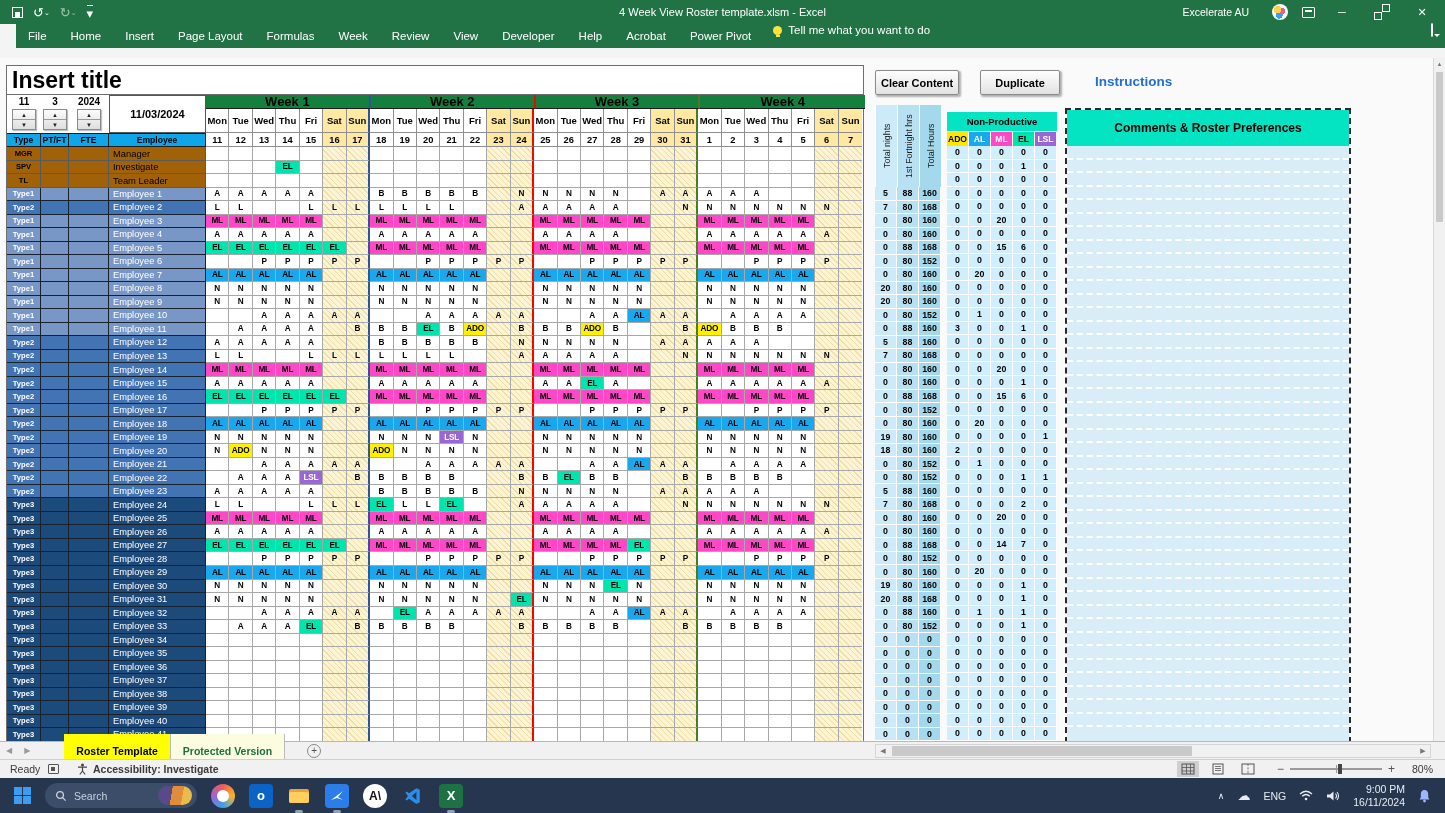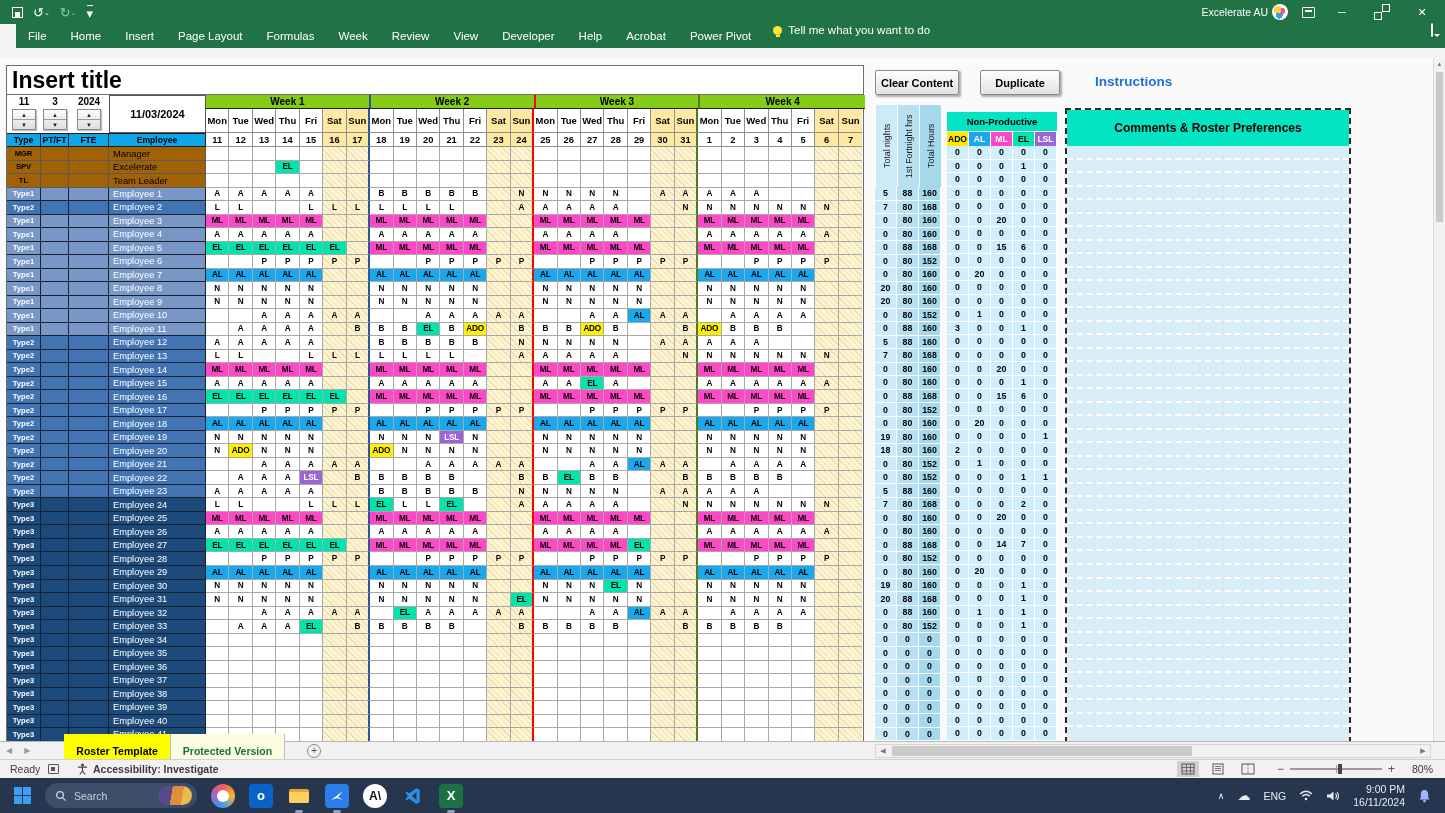--- a/index.html
+++ b/index.html
@@ -9,21 +9,21 @@
   
   .titlebar{position:absolute;top:0;left:0;right:0;height:24px;background:#217346;color:#fff;display:flex;align-items:center;font-size:11px}
   .qat{display:flex;align-items:center;gap:10px;padding-left:12px;width:240px}
   .qat .ic{cursor:pointer;display:flex;align-items:center;font-size:13px;line-height:1}
   .saveic{width:11px;height:11px;border:1.4px solid #fff;position:relative}
   .saveic:after{content:"";position:absolute;left:2px;top:4px;width:5px;height:5px;background:#fff}
   .redo{opacity:.55}
   .qmore{font-size:9px;border-top:1.5px solid #fff;padding-top:1px}
   .doc-title{position:absolute;left:0;right:0;text-align:center;pointer-events:none;font-size:11px}
   .tb-right{margin-left:auto;display:flex;align-items:center;gap:14px;padding-right:10px;z-index:2}
-  .account{display:flex;align-items:center;gap:4px;font-size:10.5px}
+  .account{display:flex;align-items:center;gap:23px;font-size:10.5px}
   .avatar{width:16px;height:16px;border-radius:50%;background:radial-gradient(circle at 35% 35%,#ffd24d 0 25%,transparent 26%),radial-gradient(circle at 65% 45%,#e85d8a 0 22%,transparent 23%),radial-gradient(circle at 45% 70%,#3aa0e8 0 24%,transparent 25%),#fdfdfd}
   .ribopt{width:13px;height:11px;border:1.2px solid #fff;border-radius:1px;position:relative}
   .ribopt:after{content:"";position:absolute;left:2px;top:2px;width:7px;height:2px;background:#fff}
   .wbtn{width:26px;text-align:center;font-size:11px;cursor:pointer}
   .restore{position:relative;width:10px;height:10px}
   .restore i{position:absolute;width:8px;height:8px;border:1.2px solid #fff}
   .restore i:first-child{right:0;top:0}
   .restore i:last-child{left:0;bottom:0;background:#217346}
 
   
@@ -49,21 +49,21 @@
   .spin-g.w1{width:34px}.spin-g.w2{width:28px}.spin-g.w3{width:40px}
   .spin-num{font-size:10px;font-weight:bold;height:13px}
   .spin-box{width:24px;height:21px;border:1px solid #8a8a8a;background:linear-gradient(#fcfcfc,#dedede);display:flex;flex-direction:column;box-shadow:1px 1px 1px rgba(0,0,0,.25)}
   .spin-box div{flex:1;display:flex;align-items:center;justify-content:center;font-size:6px;color:#222;cursor:pointer}
   .spin-box div:first-child{border-bottom:1px solid #9a9a9a}
   .date-cell{position:absolute;left:102px;top:0;width:97px;height:38px;border:1px solid #555;display:flex;align-items:center;justify-content:center;font-weight:bold;font-size:11px;background:#fff}
   .col-heads{position:absolute;left:0;top:38px;height:14px;display:flex}
   .ch{background:#0ea5e9;font-weight:bold;font-size:8.6px;display:flex;align-items:center;justify-content:center;border-right:1px solid #1d1d1d;border-top:1px solid #1d1d1d;border-bottom:1px solid #1d1d1d;color:#000}
   .right-head{position:absolute;left:199px;top:0;width:659px}
   .week-row{display:flex;height:14px}
-  .wk{width:182px;background:#84cc16;font-weight:bold;font-size:10px;display:flex;align-items:center;justify-content:center;border-right:2px solid #2e5597;border-bottom:1px solid #1d1d1d;color:#000}
+  .wk{width:182px;background:#15803d;font-weight:bold;font-size:13px;display:flex;align-items:center;justify-content:center;border-right:2px solid #2e5597;border-bottom:1px solid #1d1d1d;color:#000}
   .wk:nth-child(2){border-right:2.5px solid #f00}
   .wk:nth-child(3){border-right:2px solid #4e7a27}
   .wk:nth-child(4){border-right:none}
   .day-row,.date-row{display:flex}
   .day-row{height:24px}.date-row{height:14px}
   .dh{width:23.45px;display:flex;align-items:center;justify-content:center;font-weight:bold;font-size:9.3px;border-right:1px solid #8f8f8f;border-bottom:1px solid #8f8f8f;background:#fff;color:#000}
   .day-row .dh{font-size:9.5px}
   .dh.wkend{background:#ffe9a2}
   .day-row .dh:nth-child(7n),.date-row .dh:nth-child(7n){border-right:2px solid #2e5597}
   .day-row .dh:nth-child(14),.date-row .dh:nth-child(14){border-right:2.5px solid #f00}
@@ -190,20 +190,21 @@
 
   <div class="titlebar">
     <div class="qat">
       <span class="ic">
           <span class="saveic"></span>
         </span>
       <span class="ic">↺<span style="font-size:7px">⌄</span></span>
       <span class="ic redo">↻<span style="font-size:7px">⌄</span></span>
       <span class="ic qmore">▾</span>
     </div>
+    <div class="doc-title">4 Week View Roster template.xlsm  -  Excel</div>
     <div class="tb-right">
       <span class="account">
         <span>Excelerate AU</span>
         <span class="avatar"></span>
       </span>
       <span class="ribopt"></span>
       <span class="wbtn">─</span>
       <span class="wbtn"><span class="restore"><i></i><i></i></span></span>
       <span class="wbtn">✕</span>
     </div>
@@ -369,21 +370,21 @@
               <div class="dc"></div>
               <div class="dc"></div>
               <div class="dc"></div>
               <div class="dc"></div>
             </div>
           </div>
           <div class="grow staff">
             <div class="lc c-type">SPV</div>
             <div class="lc c-ptft"></div>
             <div class="lc c-fte"></div>
-            <div class="lc c-name">Excelerate</div>
+            <div class="lc c-name">Investigate</div>
             <div class="days">
               <div class="dc"></div>
               <div class="dc"></div>
               <div class="dc"></div>
               <div class="dc c-el">EL</div>
               <div class="dc"></div>
               <div class="dc"></div>
               <div class="dc"></div>
               <div class="dc"></div>
               <div class="dc"></div>

